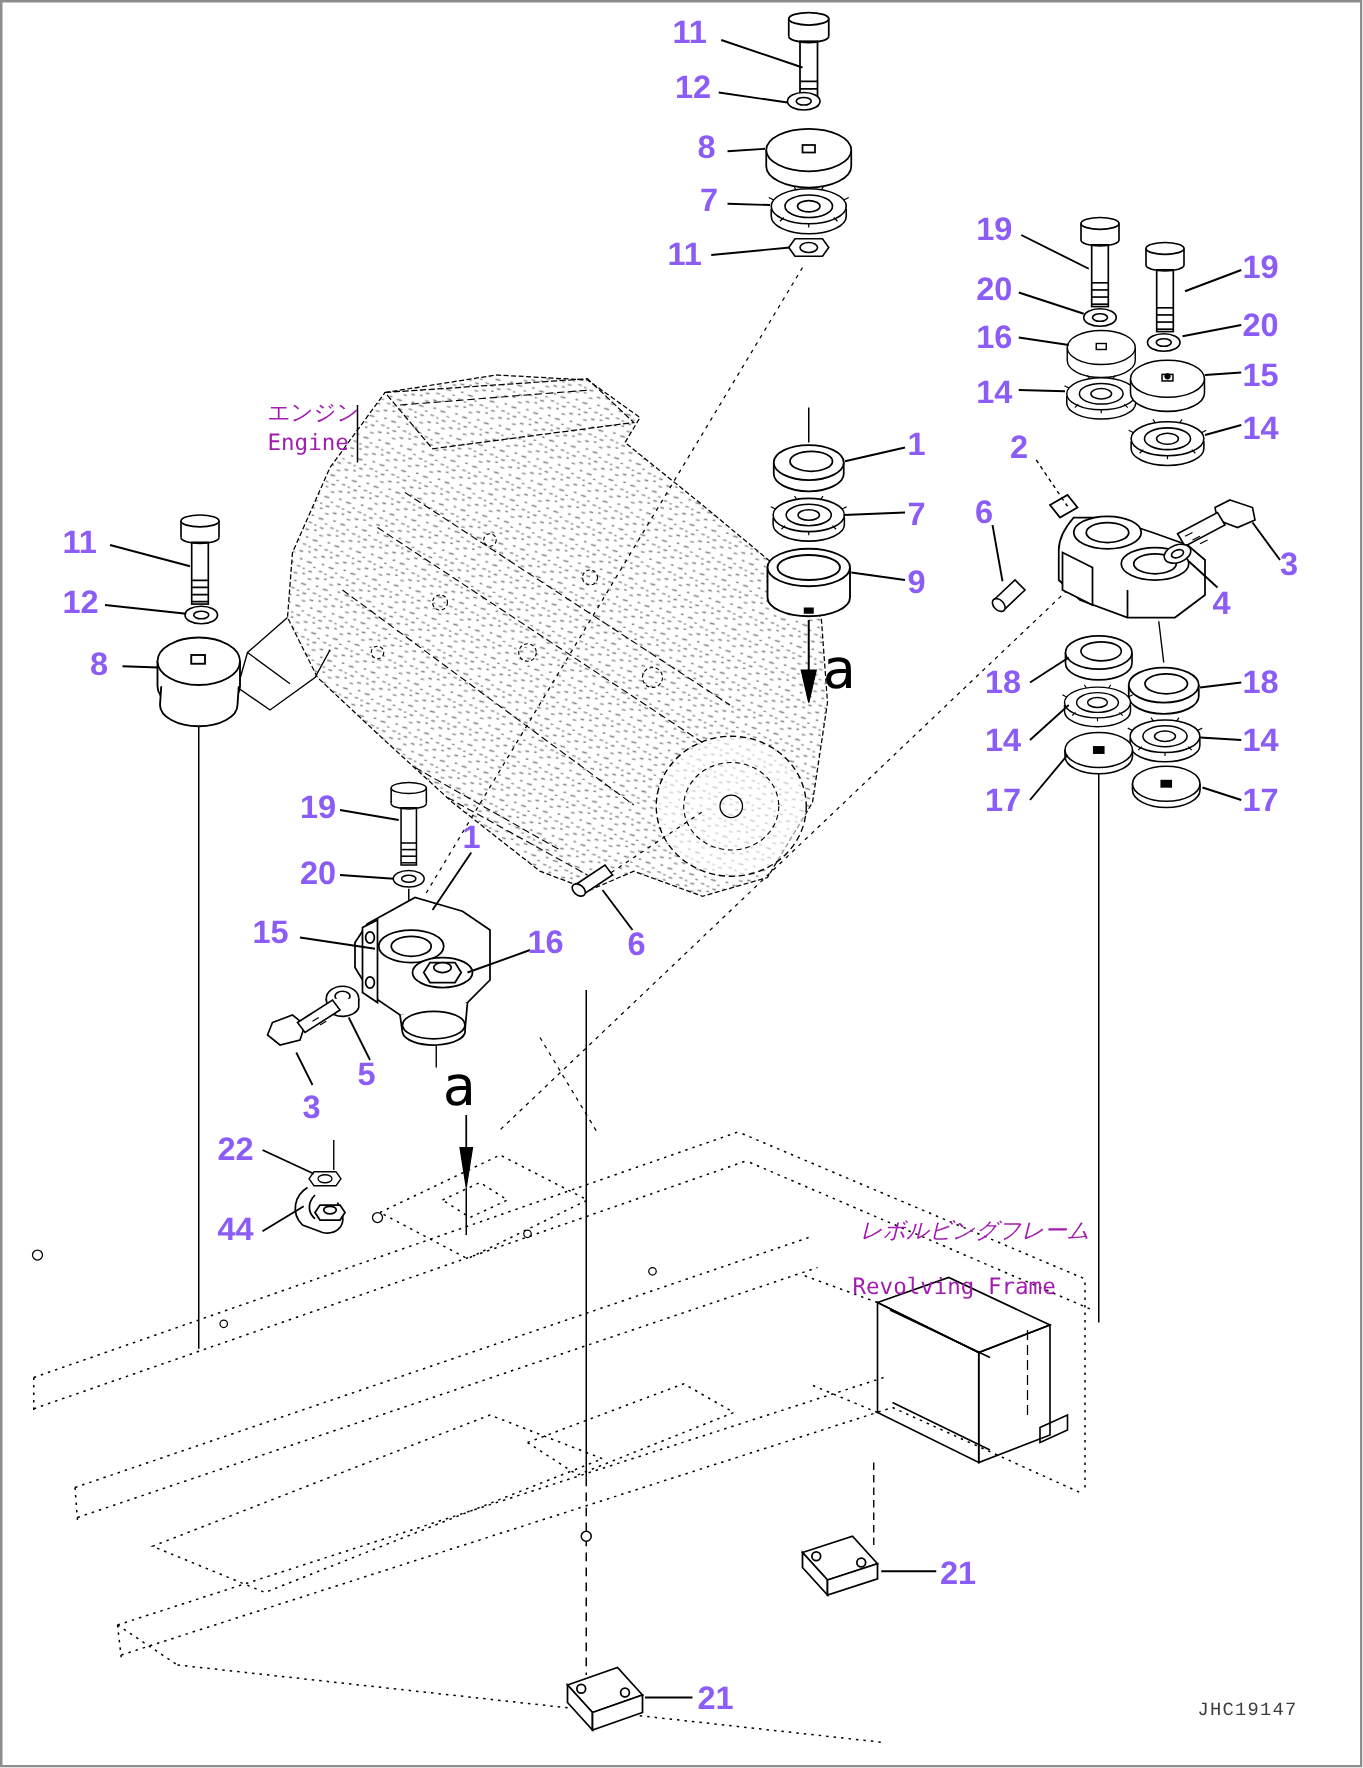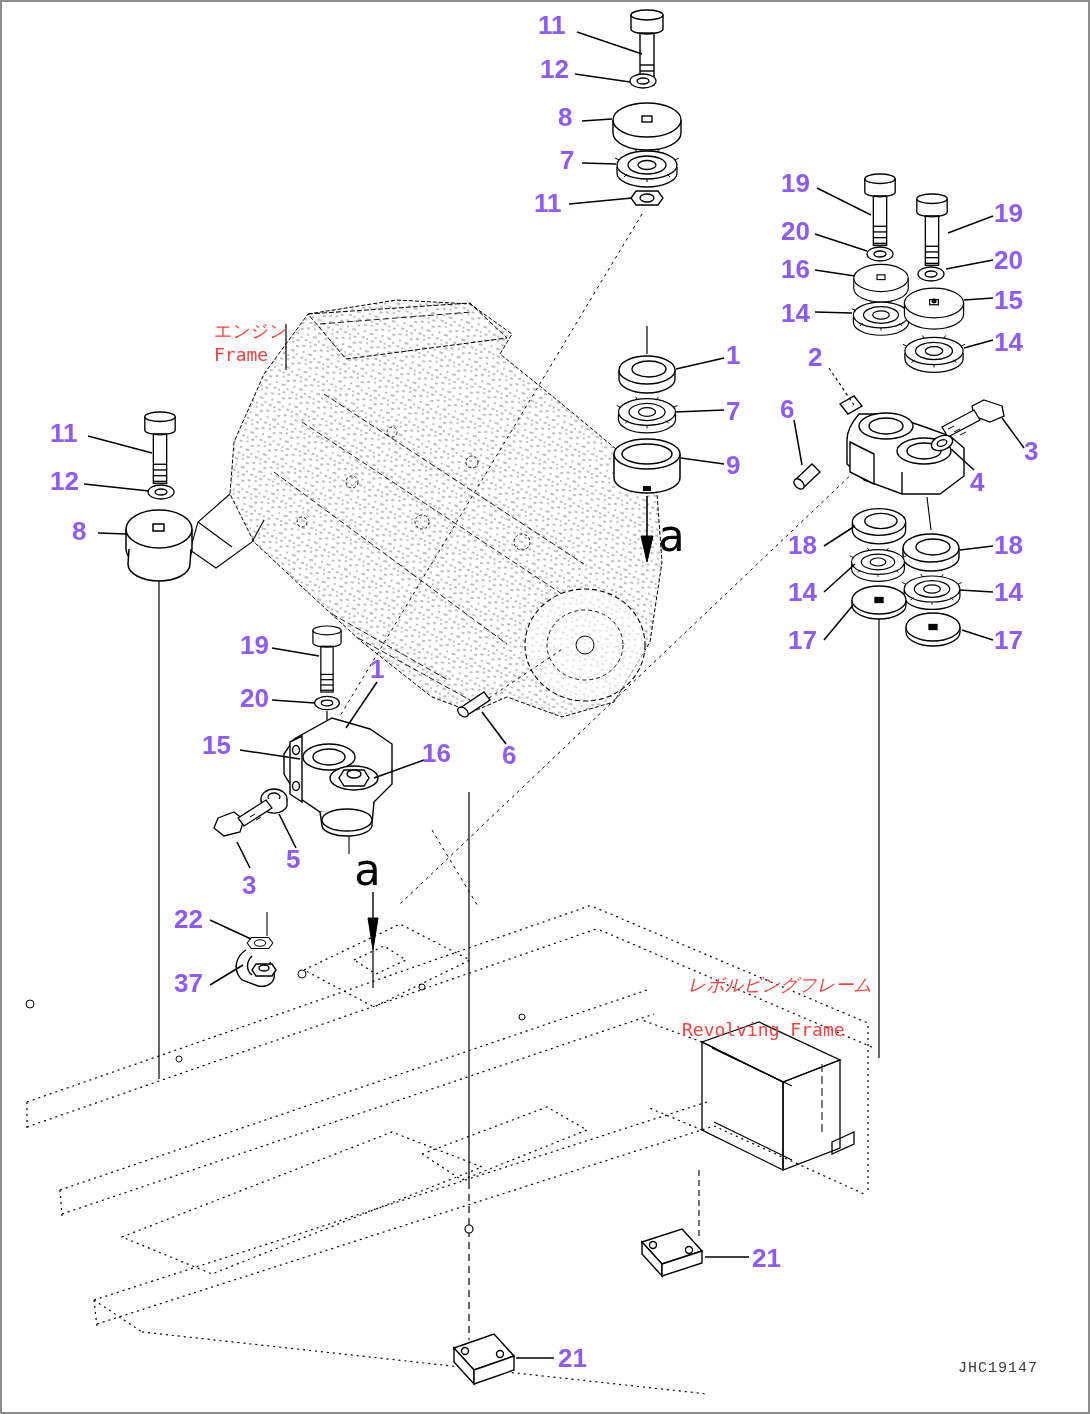--- a/index.html
+++ b/index.html
@@ -23,21 +23,21 @@
   }
   .marker-a{
     position:absolute;
     font:400 44px "DejaVu Sans Mono",monospace;
     color:#000;
     line-height:1;
   }
   .label-text{
     position:absolute;
     font:18px "DejaVu Sans Mono",monospace;
-    color:#ef4444;
+    color:#a21caf;
     line-height:1.25;
     white-space:pre;
     text-align:center;
   }
   .code-text{
     position:absolute;
     font:15px "DejaVu Sans Mono",monospace;
     color:#3c3c3c;
     letter-spacing:1px;
   }
@@ -400,21 +400,21 @@
     <line x1="294" y1="846" x2="277" y2="812"></line>
     <line x1="248" y1="866" x2="235" y2="840"></line>
     <line x1="208" y1="918" x2="249" y2="937"></line>
     <line x1="208" y1="983" x2="241" y2="963"></line>
     <line x1="514" y1="1356" x2="552" y2="1356"></line>
     <line x1="703" y1="1255" x2="747" y2="1255"></line>
   </g>
 </svg>
 
 <div class="label-text" style="left:212px;top:318px;">エンジン</div>
-<div class="label-text" style="left:212px;top:342px;">Frame</div>
+<div class="label-text" style="left:212px;top:342px;">Engine</div>
 
 <div class="label-text" style="left:686px;top:972px;font-style:italic;">レボルビングフレーム</div>
 <div class="label-text" style="left:680px;top:997px;margin-top:20px;">Revolving Frame</div>
 
 <div class="code-text" style="left:956px;top:1358px;font-family:Liberation Mono, monospace;">JHC19147</div>
 
 <div class="marker-a" style="left:656px;top:512px;">a</div>
 <div class="marker-a" style="left:352px;top:846px;">a</div>
 
 <div class="callout" style="left:536px;top:10px;">11</div>
@@ -453,18 +453,18 @@
 <div class="callout" style="left:238px;top:630px;">19</div>
 <div class="callout" style="left:238px;top:683px;">20</div>
 <div class="callout" style="left:368px;top:654px;">1</div>
 <div class="callout" style="left:200px;top:730px;">15</div>
 <div class="callout" style="left:420px;top:738px;">16</div>
 <div class="callout" style="left:500px;top:740px;">6</div>
 <div class="callout" style="left:284px;top:844px;">5</div>
 <div class="callout" style="left:240px;top:870px;">3</div>
 
 <div class="callout" style="left:172px;top:904px;">22</div>
-<div class="callout" style="left:172px;top:968px;">37</div>
+<div class="callout" style="left:172px;top:968px;">44</div>
 
 <div class="callout" style="left:556px;top:1343px;">21</div>
 <div class="callout" style="left:750px;top:1243px;">21</div>
 
 </div>
 
 </body></html>

